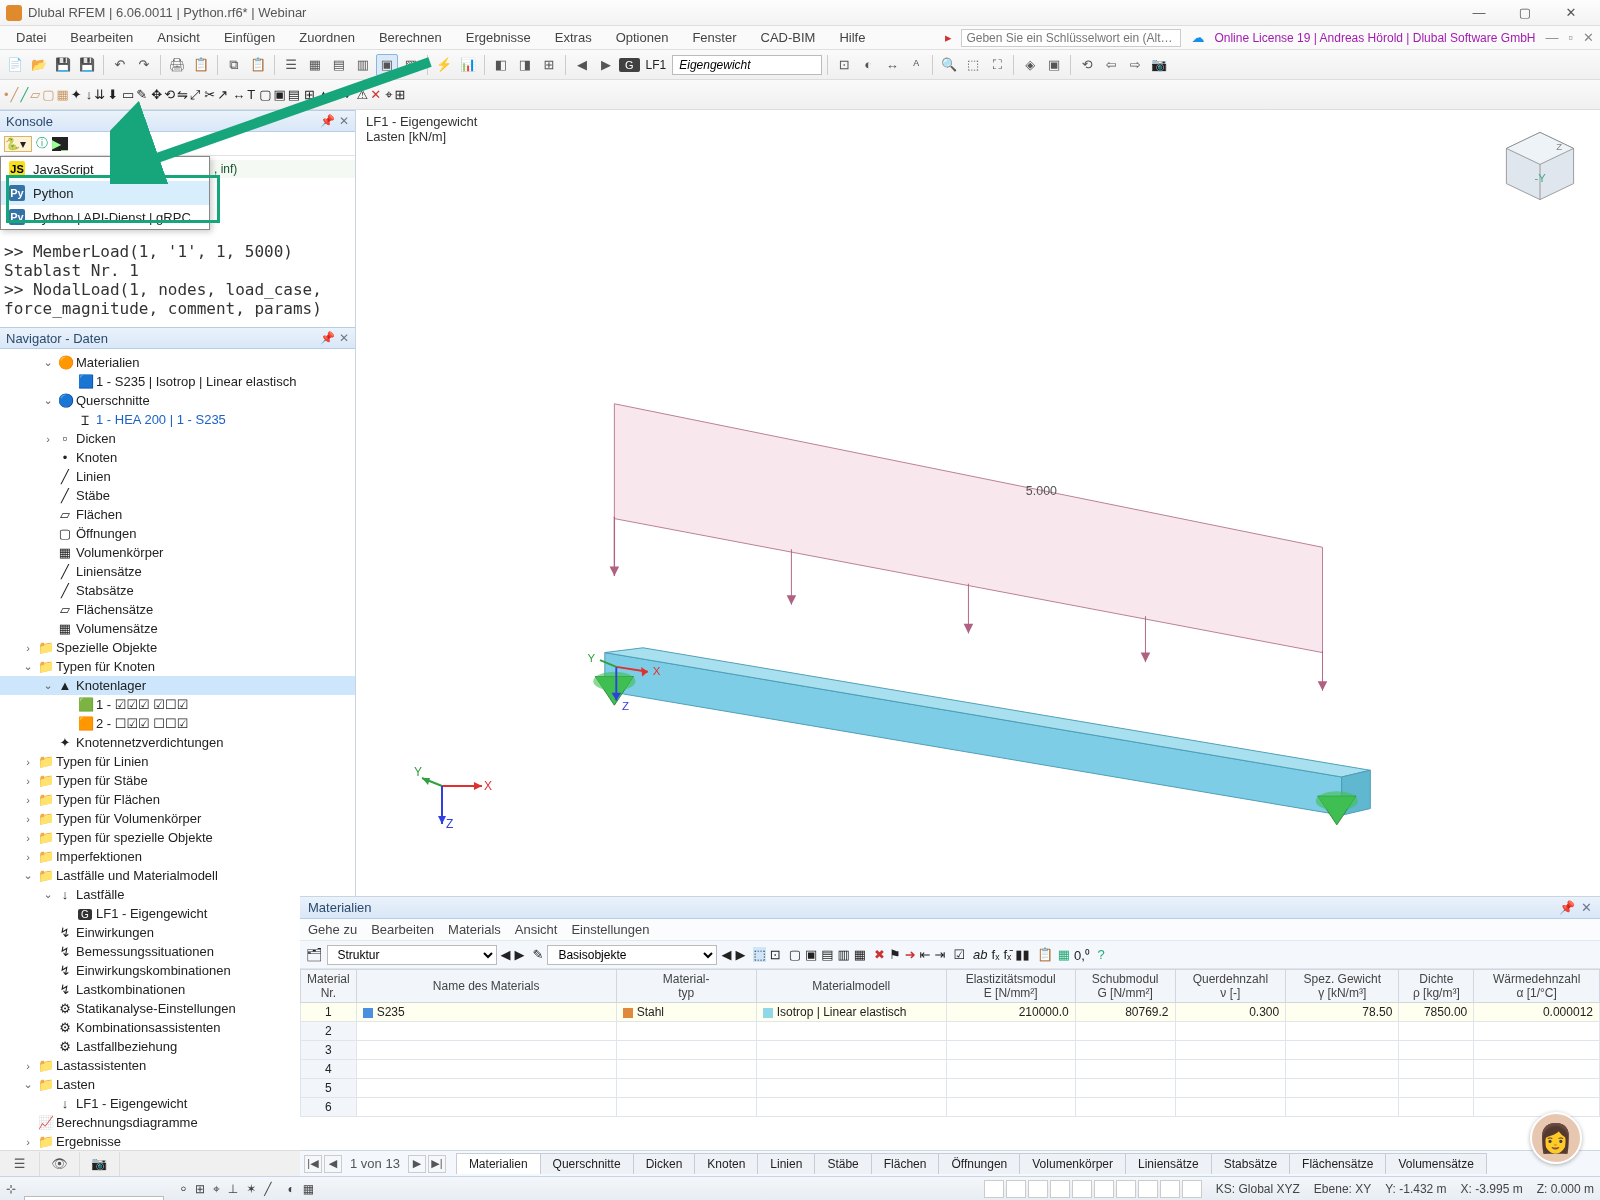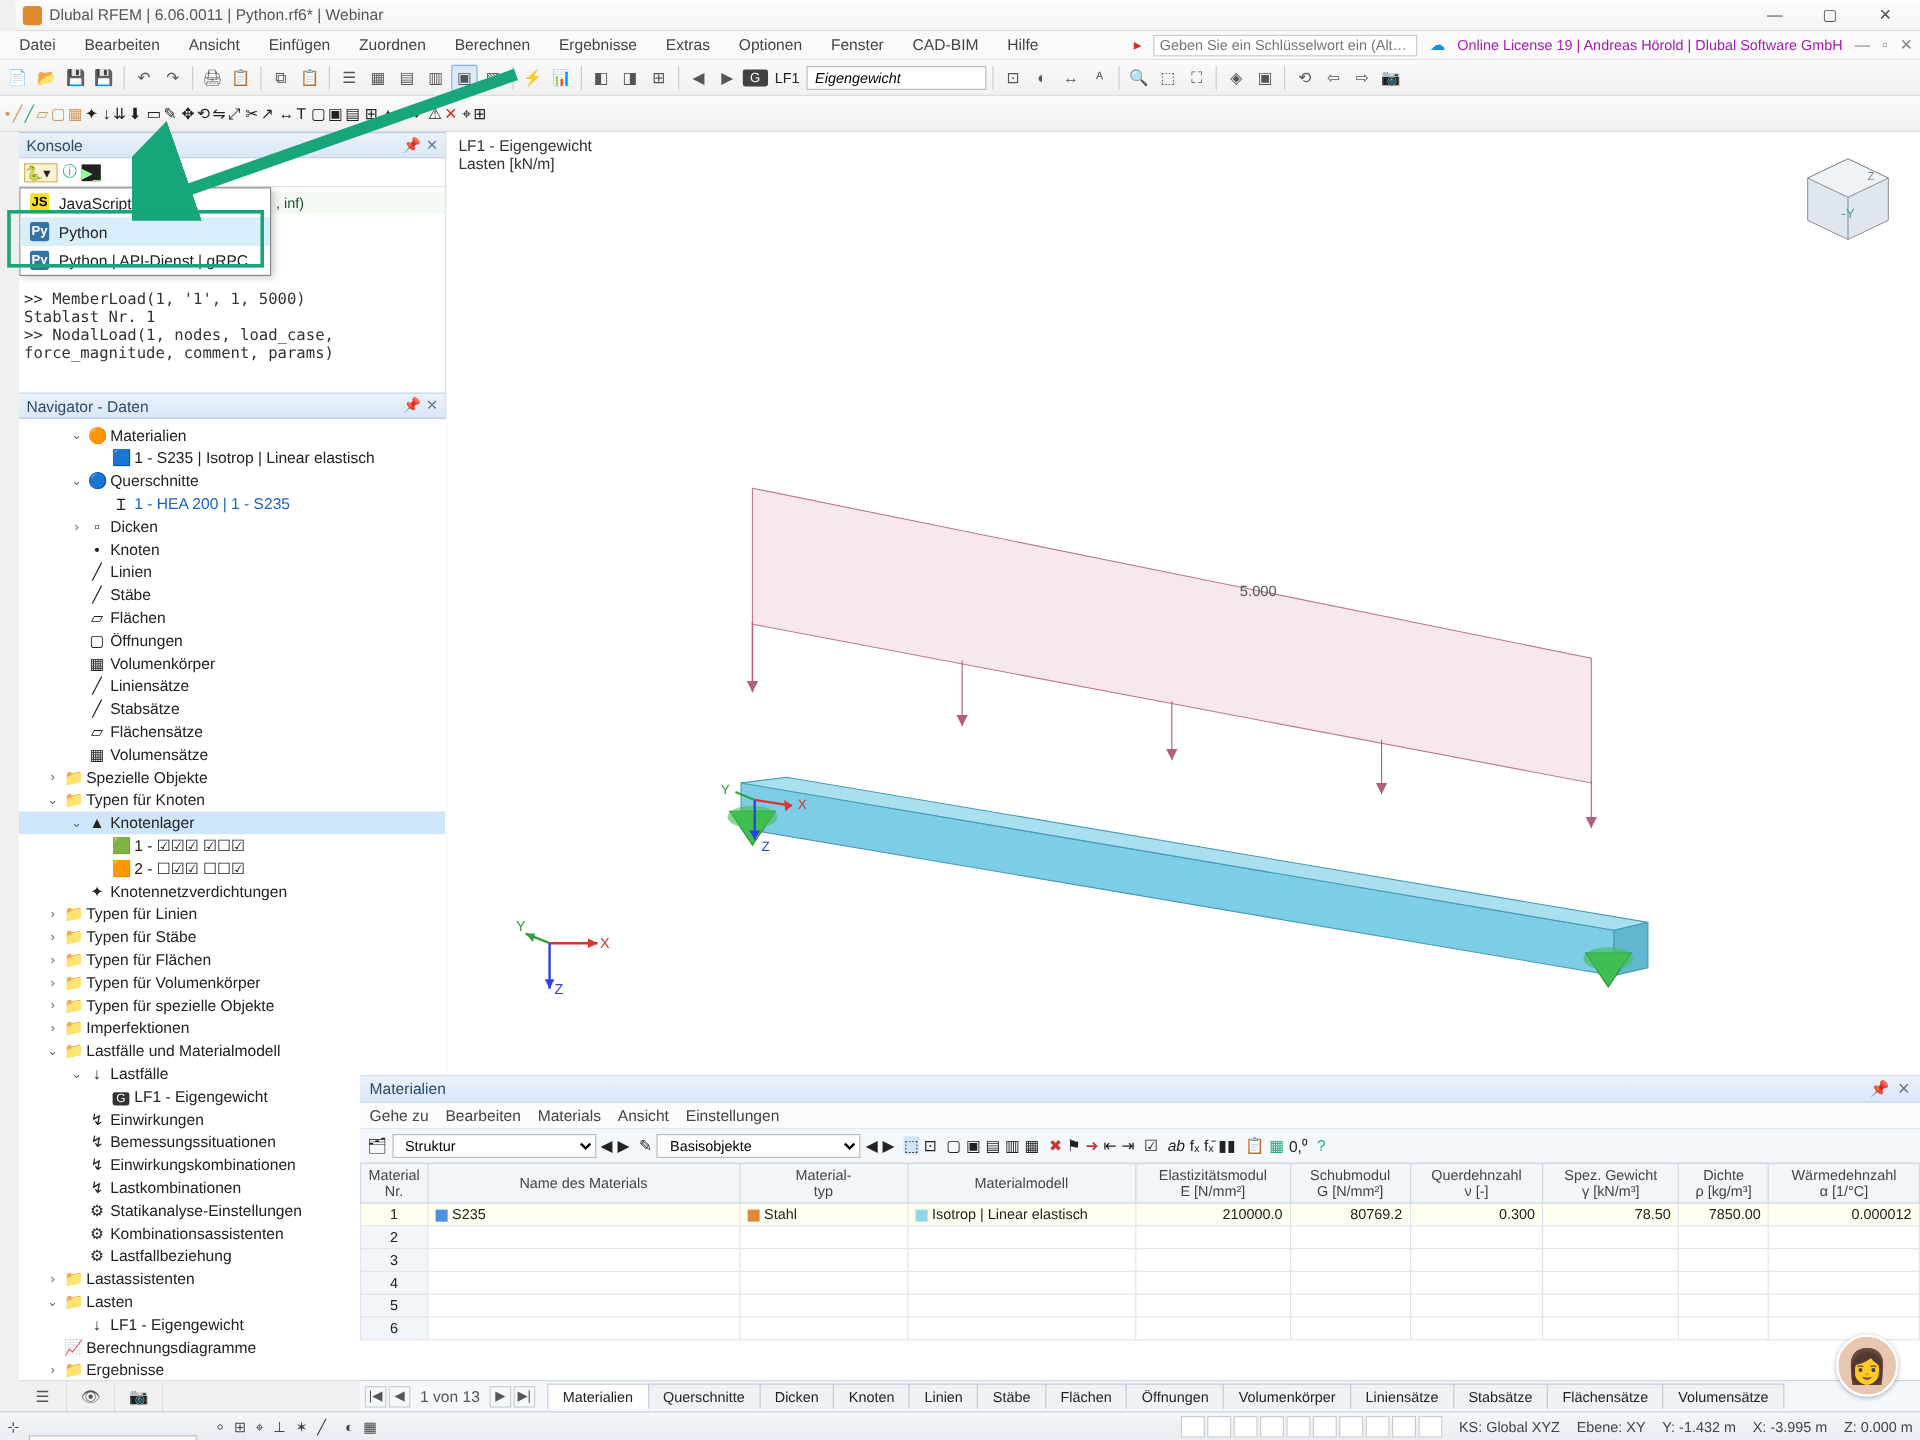--- a/index.html
+++ b/index.html
@@ -1,45 +1,45 @@
 <!DOCTYPE html>
 <html><head>
 <meta charset="utf-8">
 <style>
 * { margin: 0; padding: 0; box-sizing: border-box; font-family: "Segoe UI", Tahoma, sans-serif; }
 body { width: 1600px; height: 1200px; background: #f0f0f0; overflow: hidden; font-size: 13px; color: #222; position: relative; }
-.titlebar { height: 26px; background: linear-gradient(#fdfdfd,#f3f3f3); display:flex; align-items:center; padding:0 6px; border-bottom:1px solid #ddd;margin-left:13px;}
+.titlebar { height: 26px; background: linear-gradient(#fdfdfd,#f3f3f3); display:flex; align-items:center; padding:0 6px; border-bottom:1px solid #ddd;}
 .titlebar .icon-logo { width:16px; height:16px; background:#e08a2e; border-radius:3px; margin-right:6px; position:relative;}
 .titlebar .title-text { flex:0 0 auto; font-size:13px; color:#555;}
 .titlebar .spacer { flex:1;}
 .winbtn { width:46px; height:26px; display:flex;align-items:center;justify-content:center; color:#555;}
 .menubar { height:24px; background:#fafafa; display:flex; align-items:center; padding:0 6px; border-bottom:1px solid #e0e0e0; gap:4px; font-size:13px; color:#444;}
 .menubar .mitem{ padding:2px 10px; cursor:default;}
 .menubar .right-info{margin-left:auto; display:flex; gap:10px; align-items:center;}
 .menubar .search-box{background:#fff;border:1px solid #ccc; width:220px; height:18px; font-size:12px; padding:0 4px; color:#999;}
 .menubar .cloud-ic{color:#178fe6;}
 .toolbar { height:30px; background:linear-gradient(#fafafa,#f0f0f0); border-bottom:1px solid #ddd; display:flex; align-items:center; padding:0 4px; gap:2px;}
 .toolbar .tbtn{width:22px;height:22px;border:1px solid transparent;border-radius:2px;display:flex;align-items:center;justify-content:center;font-size:13px;color:#555;}
 .toolbar .sep{width:1px;height:20px;background:#ccc;margin:0 3px;}
 .toolbar .pill{background:#414141;color:#fff;font-size:11px;padding:1px 6px;border-radius:2px;}
 .toolbar .lf-combo{border:1px solid #bbb;background:#fff;height:20px;font-size:12px;padding:0 6px;width:150px;font-style:italic;}
 .toolbar2 { height:30px; background:linear-gradient(#fafafa,#f0f0f0); border-bottom:1px solid #ddd; display:flex; align-items:center; padding:0 4px; gap:2px;}
 .main { position:absolute; top:110px; left:0; right:0; bottom:24px; display:flex;}
-.left-col{ width:356px; display:flex; flex-direction:column; border-right:1px solid #c9d4e3;margin-left:16px;}
+.left-col{ width:356px; display:flex; flex-direction:column; border-right:1px solid #c9d4e3;}
 .panel-head{background:linear-gradient(#eaf2fb,#d9e7f7); border:1px solid #b7cee8; border-left:none;border-right:none; height:22px; display:flex; align-items:center; padding:0 6px; font-size:13px;color:#2a4a6d;}
 .panel-head .ph-btns{margin-left:auto;display:flex;gap:4px;color:#6a7a8c;font-size:12px;}
 .console-body{background:#fff; height:195px; overflow:auto; font-size:12px; position:relative;}
 .console-toolbar{height:24px;display:flex;align-items:center;gap:4px;padding:0 4px;border-bottom:1px solid #e3e3e3;}
 .lang-menu{position:absolute;left:0;top:24px;width:210px;background:#fff;border:1px solid #888;box-shadow:2px 2px 6px rgba(0,0,0,.2);z-index:10;}
 .lang-menu .lm-item{display:flex;align-items:center;gap:8px;padding:4px 8px;font-size:13px;}
 .lang-menu .lm-item.sel{background:#d9eefc;}
 .lang-menu .lm-ic{width:16px;height:16px;display:inline-flex;align-items:center;justify-content:center;font-size:11px;font-weight:bold;border-radius:2px;}
 .lm-js{background:#f7df1e;color:#000;}
 .lm-py{background:#3572A5;color:#fff;}
-.console-text{font-family:Consolas,monospace;font-size:13px;white-space:pre-wrap;padding:4px;color:#333;margin-top:58px;}
+.console-text{font-family:Consolas,monospace;font-size:16px;white-space:pre-wrap;padding:4px;color:#333;margin-top:58px;}
 .console-imports{background:#f5f9f3;font-family:Consolas,monospace;font-size:12px;padding:2px 4px;color:#14532d;margin-top:2px;}
 .nav-body{flex:1;background:#fff;overflow:auto;font-size:13px;}
 .tree{padding:4px 0;}
 .tree .trow{display:flex;align-items:center;height:19px;padding-left:6px;gap:4px;white-space:nowrap;}
 .tree .trow.sel{background:#cde6fb;}
 .tree .exp{width:12px;text-align:center;color:#666;font-size:11px;cursor:default;}
 .tree .tic{width:14px;text-align:center;}
 .tree .indent1{padding-left:22px;}
 .tree .indent2{padding-left:42px;}
 .tree .indent3{padding-left:62px;}

